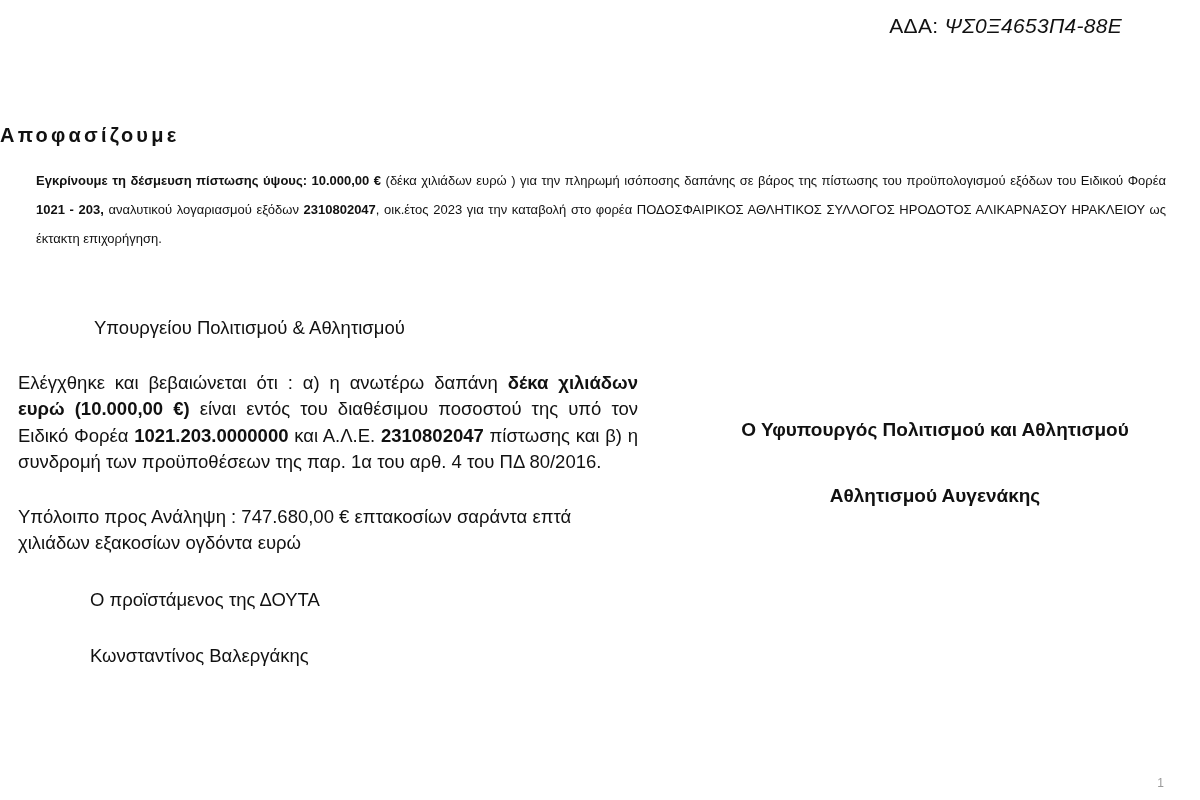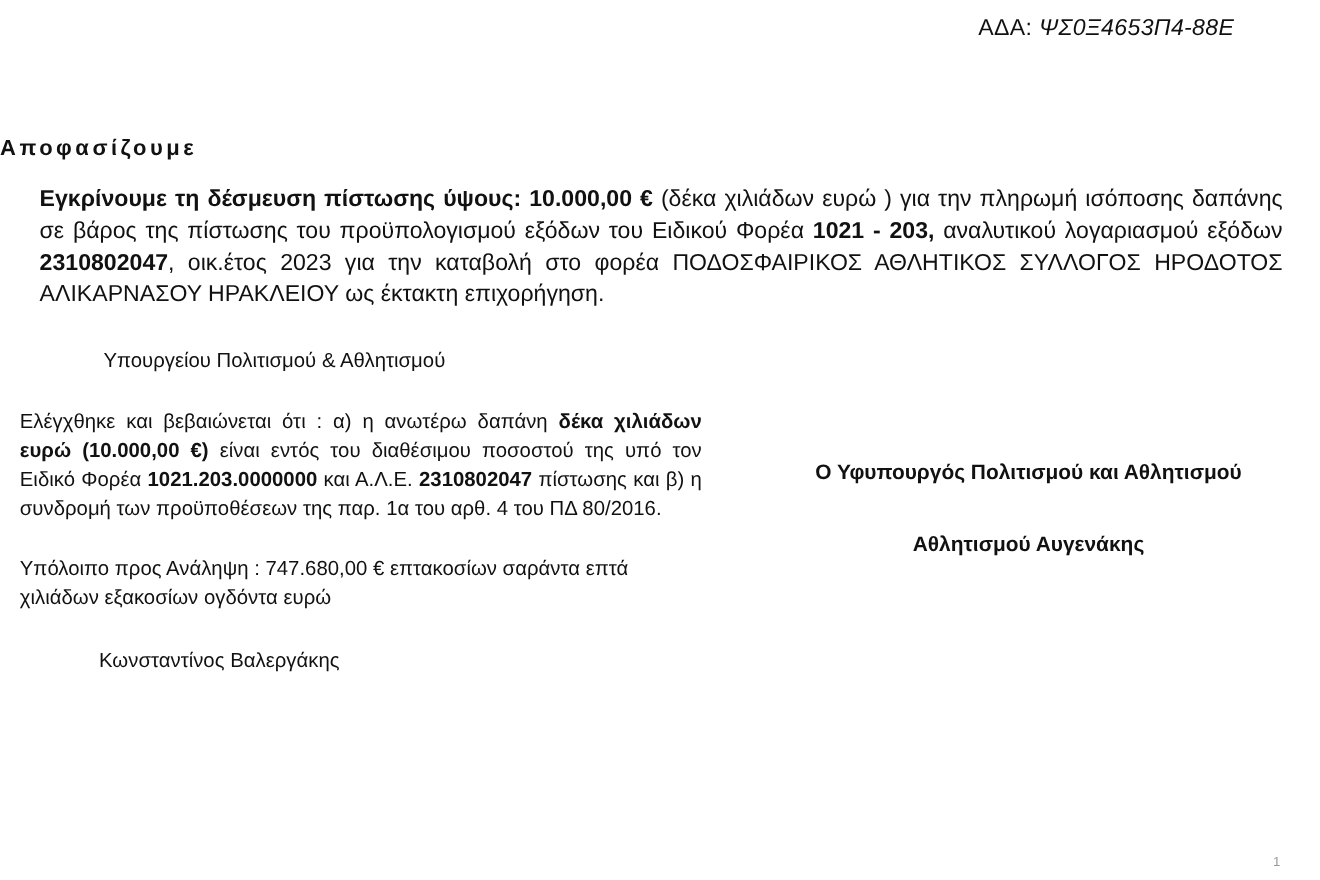--- a/index.html
+++ b/index.html
@@ -45,21 +45,21 @@
     font-weight: bold;
     letter-spacing: 3.2px;
   }
 
   
   .approval-block {
     position: absolute;
     top: 166px;
     left: 36px;
     width: 1130px;
-    font-size: 21px;
+    font-size: 13px;
     line-height: 29px;
     text-align: justify;
     text-justify: inter-word;
   }
   .approval-block b { font-weight: bold; }
   .nowrap { white-space: nowrap; }
 
   
   .left-col {
     position: absolute;
@@ -145,20 +145,21 @@
   <div class="left-col">
     <div class="dept-sub">Υπουργείου Πολιτισμού &amp; Αθλητισμού</div>
 
     <div class="cert-par">
       <span>Ελέγχθηκε και βεβαιώνεται ότι : α) η ανωτέρω δαπάνη </span><b>δέκα χιλιάδων ευρώ   (10.000,00 €)</b><span> είναι εντός του διαθέσιμου ποσοστού της υπό τον Ειδικό Φορέα </span><b>1021.203.0000000</b><span> και Α.Λ.Ε. </span><b>2310802047</b><span> πίστωσης και β) η συνδρομή των προϋποθέσεων της παρ. 1α του αρθ. 4 του ΠΔ 80/2016.</span>
     </div>
 
 
     <div class="balance-par">Υπόλοιπο προς Ανάληψη :  747.680,00 € επτακοσίων σαράντα επτά χιλιάδων εξακοσίων ογδόντα ευρώ</div>
 
+    <div class="signer-role">Ο προϊστάμενος της ΔΟΥΤΑ</div>
     <div class="signer-name">Κωνσταντίνος Βαλεργάκης</div>
   </div>
 
   <div class="right-col">
     <div>Ο Υφυπουργός Πολιτισμού και Αθλητισμού</div>
     <div class="minister-name">Αθλητισμού Αυγενάκης</div>
   </div>
 
   <div class="page-artifact">1</div>
 

